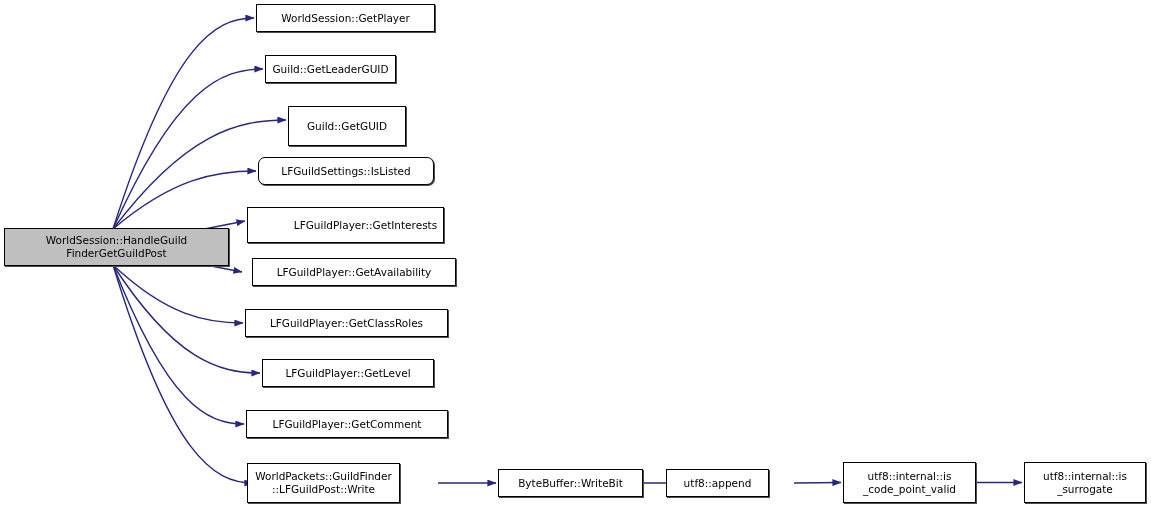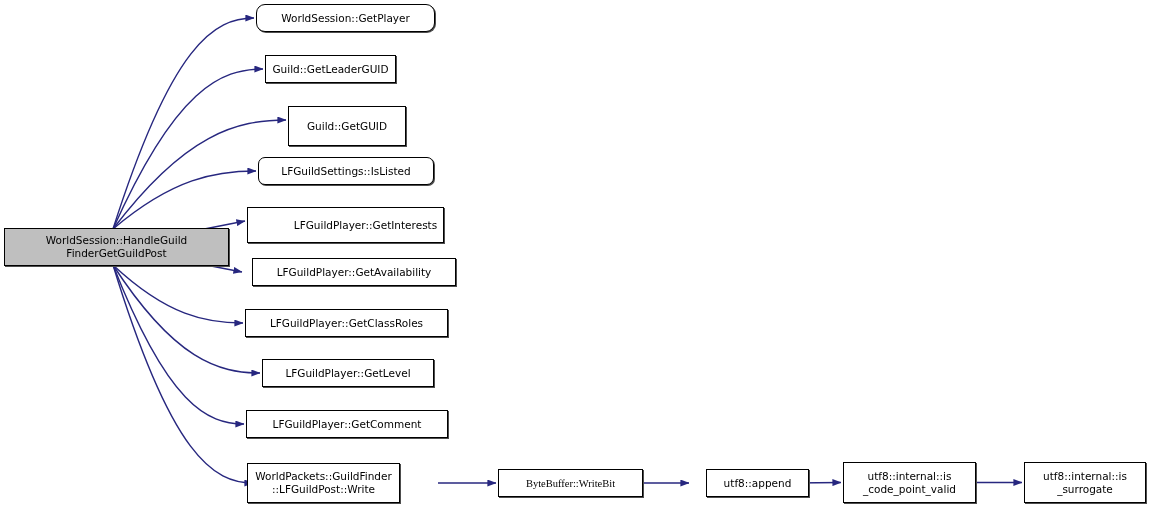--- a/index.html
+++ b/index.html
@@ -71,32 +71,32 @@
         <path d="M 438 483 L 496 483" marker-end="url(#arrowhead)"></path>
         <path d="M 643 483 L 689 483" marker-end="url(#arrowhead)"></path>
         <path d="M 794 483 L 841 482.5" marker-end="url(#arrowhead)"></path>
         <path d="M 976 482.5 L 1022 482.5" marker-end="url(#arrowhead)"></path>
       </g>
   </svg>
 
   <div id="nodes-layer">
       <div class="node current" style="left: 4px; top: 228px; width: 225px; height: 38px;">WorldSession::HandleGuild
 FinderGetGuildPost</div>
-      <div class="node" style="left: 256px; top: 4px; width: 179px; height: 28px; border-radius: 9px;">WorldSession::GetPlayer</div>
+      <div class="node" style="left: 256px; top: 4px; width: 179px; height: 28px;">WorldSession::GetPlayer</div>
       <div class="node" style="left: 265px; top: 55px; width: 131px; height: 28px;">Guild::GetLeaderGUID</div>
       <div class="node" style="left: 288px; top: 106px; width: 118px; height: 40px;">Guild::GetGUID</div>
       <div class="node" style="left: 258px; top: 157px; width: 176px; height: 28px; border-radius: 7px;">LFGuildSettings::IsListed</div>
       <div class="node" style="left: 247px; top: 207px; width: 197px; height: 36px; padding-left: 40px;">LFGuildPlayer::GetInterests</div>
       <div class="node" style="left: 252px; top: 258px; width: 204px; height: 28px;">LFGuildPlayer::GetAvailability</div>
       <div class="node" style="left: 245px; top: 309px; width: 203px; height: 28px;">LFGuildPlayer::GetClassRoles</div>
       <div class="node" style="left: 262px; top: 359px; width: 172px; height: 28px;">LFGuildPlayer::GetLevel</div>
       <div class="node" style="left: 246px; top: 410px; width: 202px; height: 28px;">LFGuildPlayer::GetComment</div>
       <div class="node" style="left: 247px; top: 463px; width: 153px; height: 40px;">WorldPackets::GuildFinder
 ::LFGuildPost::Write</div>
-      <div class="node" style="left: 498px; top: 469px; width: 145px; height: 28px; font-family: Liberation Serif, serif;">ByteBuffer::WriteBit</div>
-      <div class="node" style="left: 666px; top: 469px; width: 103px; height: 28px; margin-left: 40px;">utf8::append</div>
+      <div class="node" style="left: 498px; top: 469px; width: 145px; height: 28px;">ByteBuffer::WriteBit</div>
+      <div class="node" style="left: 666px; top: 469px; width: 103px; height: 28px;">utf8::append</div>
       <div class="node" style="left: 843px; top: 462px; width: 133px; height: 41px;">utf8::internal::is
 _code_point_valid</div>
       <div class="node" style="left: 1024px; top: 462px; width: 122px; height: 41px;">utf8::internal::is
 _surrogate</div>
     </div>
 
 </div>
 
 </body></html>

